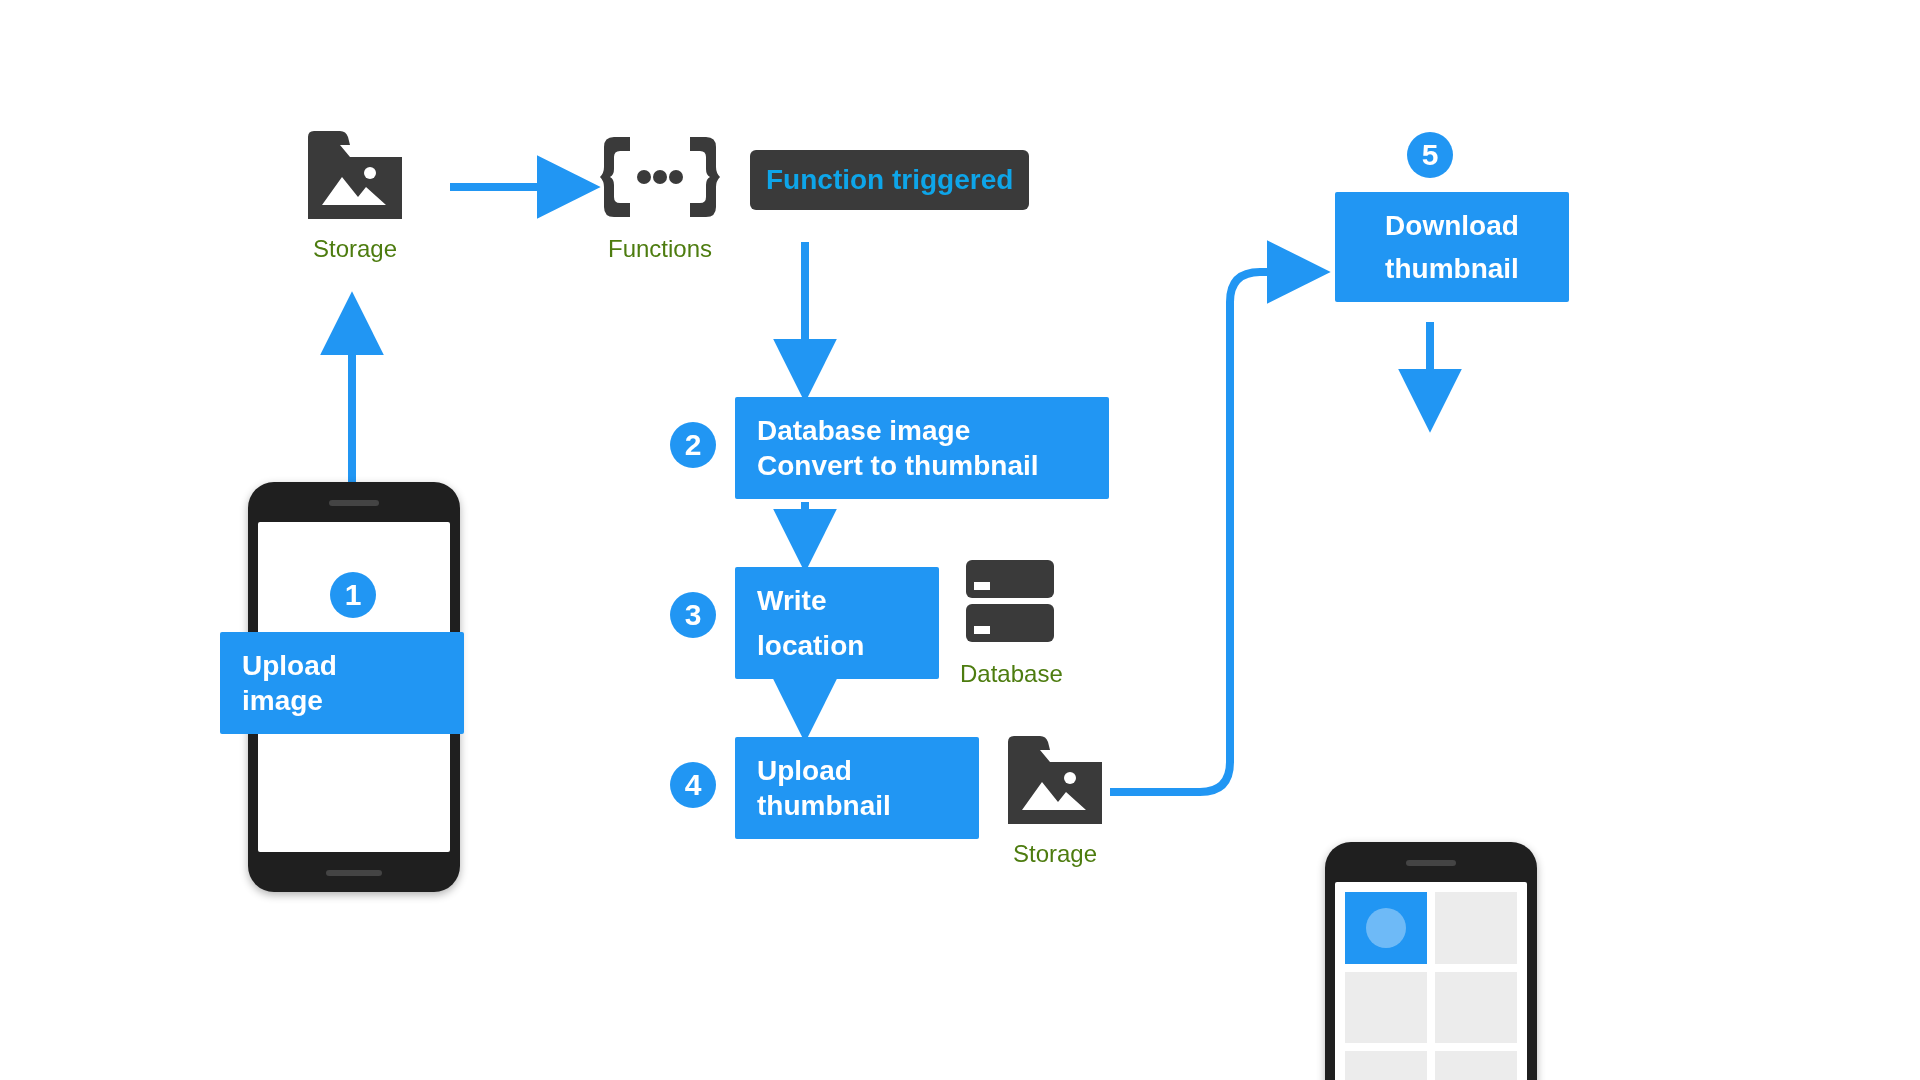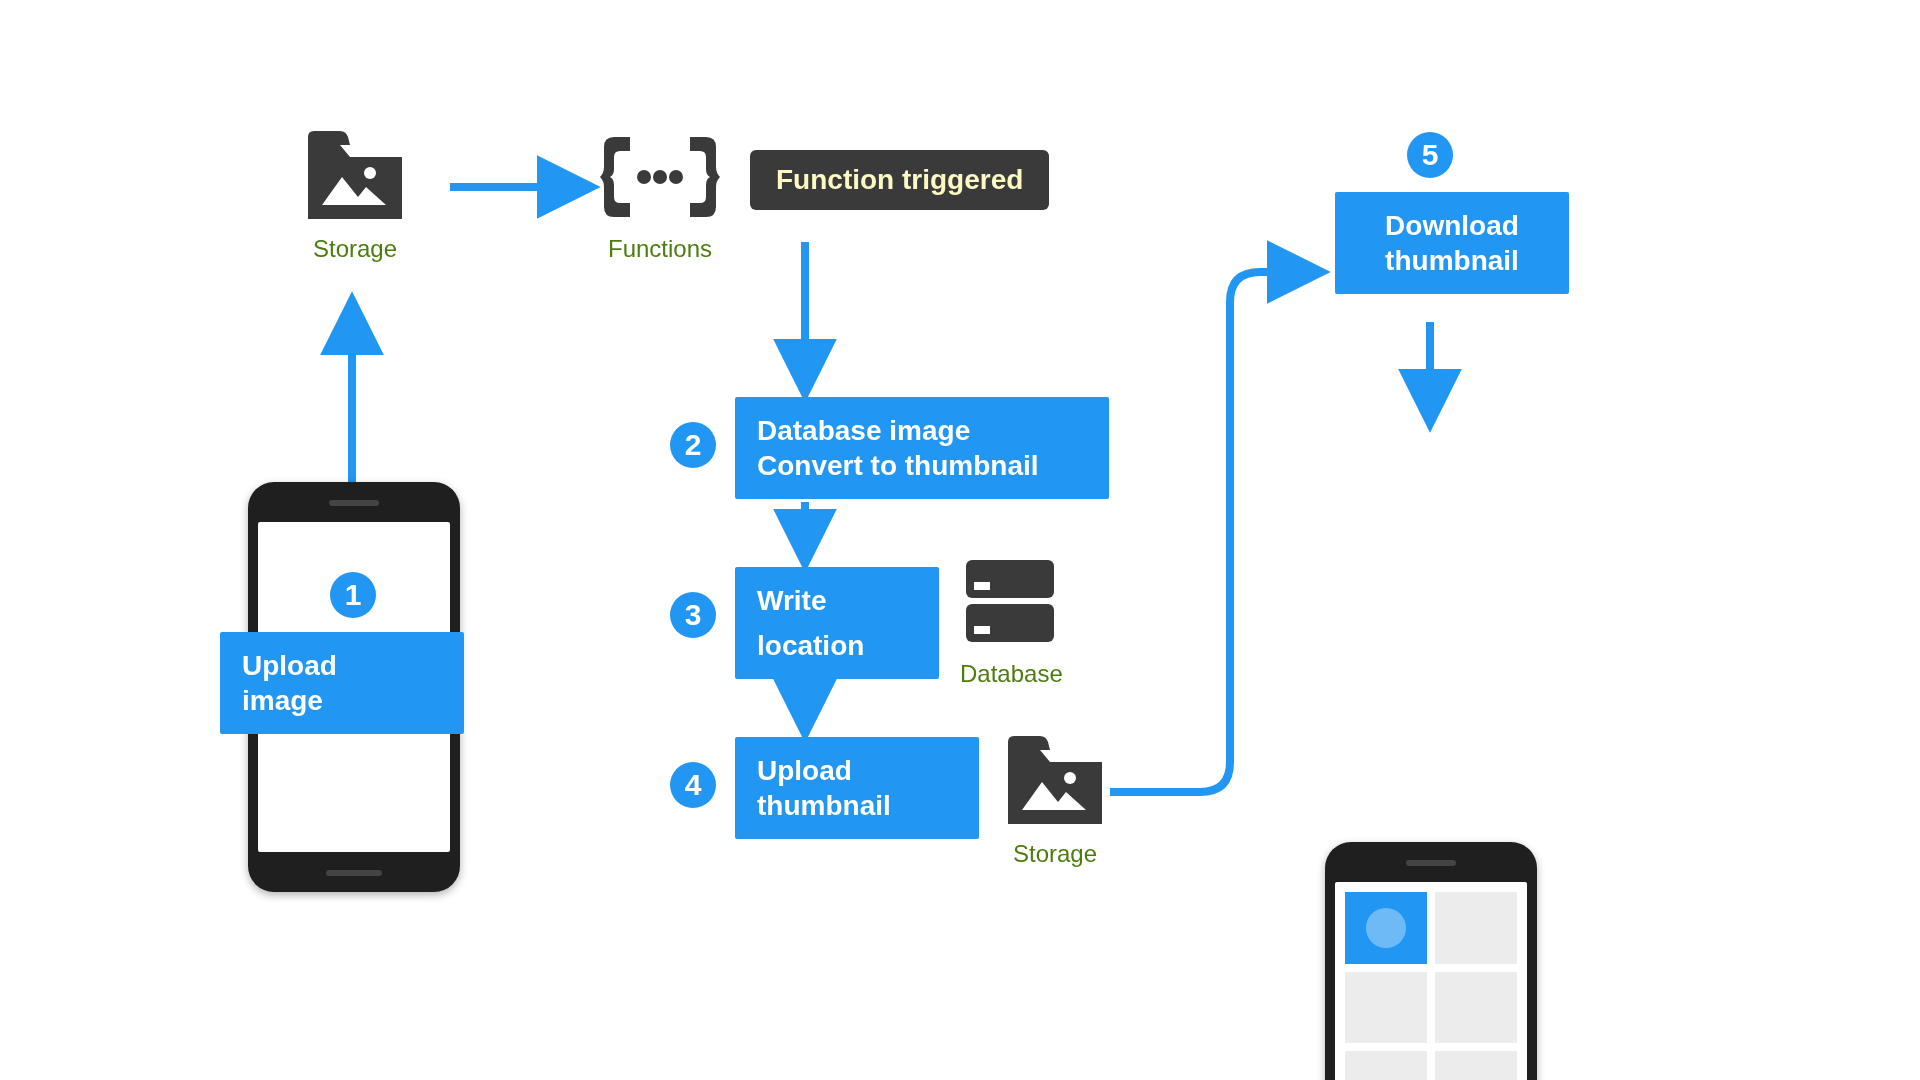--- a/index.html
+++ b/index.html
@@ -31,24 +31,24 @@
     font-size: 28px;
     line-height: 1.25;
     padding: 16px 22px;
     border-radius: 2px;
     display: flex;
     flex-direction: column;
     justify-content: center;
   }
   .dark-box {
     background: #3a3a3a;
-    color: #fef9c3;
+    color: #0ea5e9;
     font-weight: 600;
     font-size: 28px;
-    padding: 14px 26px;
+    padding: 14px 16px;
     border-radius: 6px;
     display: flex;
     align-items: center;
     justify-content: center;
     text-align: right;
   }
   .caption {
     color: #4d7c0f;
     font-size: 24px;
     text-align: center;
@@ -240,21 +240,21 @@
         <path d="M22 78 L42 50 L58 70 L66 60 L86 78 Z" fill="#fff"></path>
         <circle cx="70" cy="46" r="6" fill="#fff"></circle>
       </svg>
       <div class="caption" style="margin-top:4px;">Storage</div>
     </div>
 
     <div class="abs step-badge" style="left:1167px; top:0px;">
       <span>5</span>
     </div>
 
-    <div class="abs blue-box" style="left:1095px; top:60px; width:190px; text-align:center; align-items:center;">
+    <div class="abs blue-box" style="left:1095px; top:60px; width:190px; text-align:center; align-items:center;gap:8px;">
       <span>Download</span>
       <span>thumbnail</span>
     </div>
 
     <div class="abs phone" style="left:1085px; top:300px;">
       <div class="screen">
         <div class="grid">
           <div class="cell active"></div>
           <div class="cell"></div>
           <div class="cell"></div>

